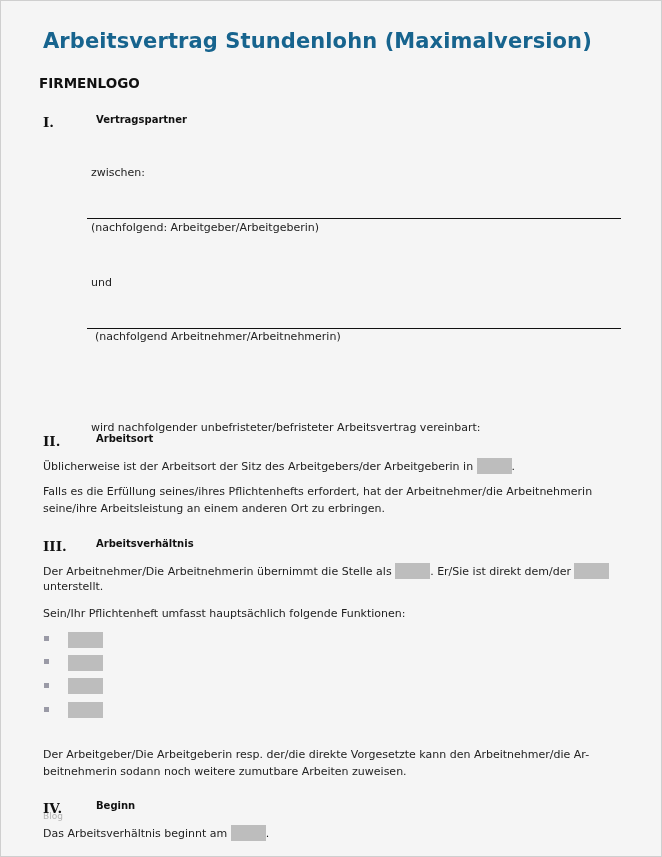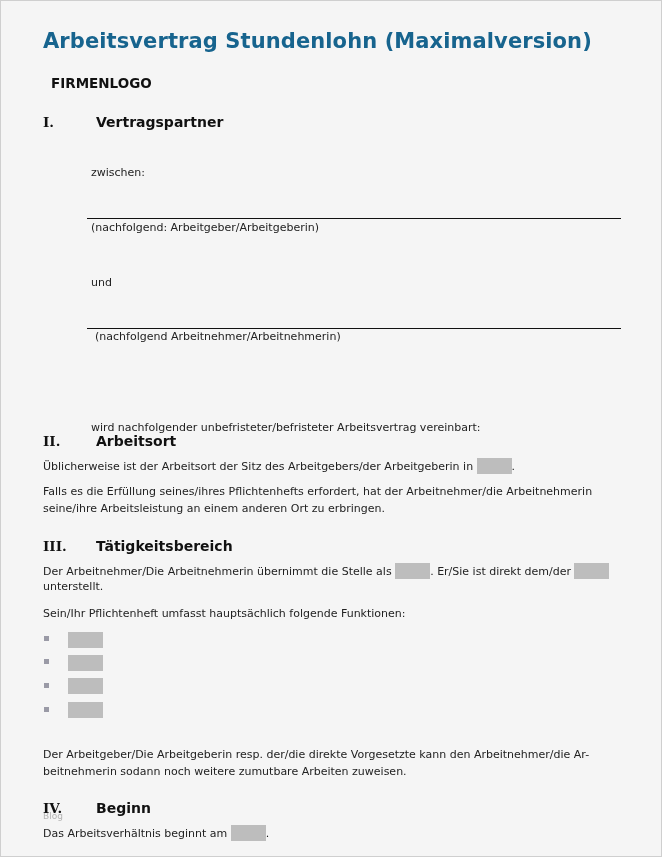--- a/index.html
+++ b/index.html
@@ -12,23 +12,23 @@
     .page {
       position:relative; width:660px; height:855px;
       border:1px solid #cfcfcf; background:#f5f5f5;
     }
     .abs { position:absolute; white-space:nowrap; }
     .title {
       left:42px; top:28px; font-size:21px; font-weight:bold; color:#17648e;
       letter-spacing:0.1px;
       text-align:right;
     }
-    .logo { left:50px; top:74px; font-size:13.5px; font-weight:bold; color:#111; }
+    .logo { left:38px; top:74px; font-size:13.5px; font-weight:bold; color:#111; }
     .sec-num { font-size:13.5px; font-weight:bold; font-family:"DejaVu Serif", serif; color:#111; }
-    .sec-title { font-size:14px; font-weight:bold; color:#111; }
+    .sec-title { font-size:10px; font-weight:bold; color:#111; }
     .txt { font-size:11px; color:#222; }
     .line { position:absolute; left:86px; width:534px; height:0; border-top:1px solid #111; }
     .ph {
       display:inline-block; background:#bdbdbd; height:16px; vertical-align:-4px;
     }
     .bullet { position:absolute; width:5px; height:5px; background:#9a9aa6; }
     .bph { position:absolute; width:35px; height:16px; background:#bdbdbd; }
     .watermark { left:42px; top:810px; font-size:9px; color:#b5b5b5; }
   </style>
 </head>
@@ -55,21 +55,21 @@
   <div class="abs sec-num" style="left:42px;top:432px;">II.</div>
   <div class="abs sec-title" style="left:95px;top:432px;">Arbeitsort</div>
   <div class="abs txt" style="left:42px;top:457px;">
     <span>Üblicherweise ist der Arbeitsort der Sitz des Arbeitgebers/der Arbeitgeberin in</span>
     <span class="ph" style="width:35px;"></span><span>.</span>
   </div>
   <div class="abs txt" style="left:42px;top:484px;">Falls es die Erfüllung seines/ihres Pflichtenhefts erfordert, hat der Arbeitnehmer/die Arbeitnehmerin</div>
   <div class="abs txt" style="left:42px;top:501px;">seine/ihre Arbeitsleistung an einem anderen Ort zu erbringen.</div>
 
   <div class="abs sec-num" style="left:42px;top:537px;">III.</div>
-  <div class="abs sec-title" style="left:95px;top:537px;">Tätigkeitsbereich</div>
+  <div class="abs sec-title" style="left:95px;top:537px;">Arbeitsverhältnis</div>
   <div class="abs txt" style="left:42px;top:562px;">
     <span>Der Arbeitnehmer/Die Arbeitnehmerin übernimmt die Stelle als</span>
     <span class="ph" style="width:35px;"></span><span>. Er/Sie ist direkt dem/der</span>
     <span class="ph" style="width:35px;"></span>
   </div>
   <div class="abs txt" style="left:42px;top:579px;">unterstellt.</div>
   <div class="abs txt" style="left:42px;top:606px;">Sein/Ihr Pflichtenheft umfasst hauptsächlich folgende Funktionen:</div>
 
   <div>
     <div class="bullet" style="left:43px;top:635px;"></div>

